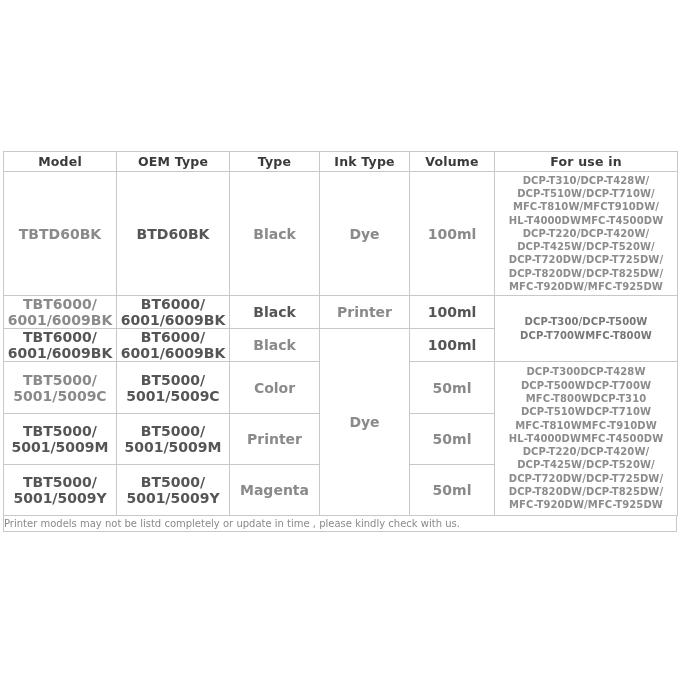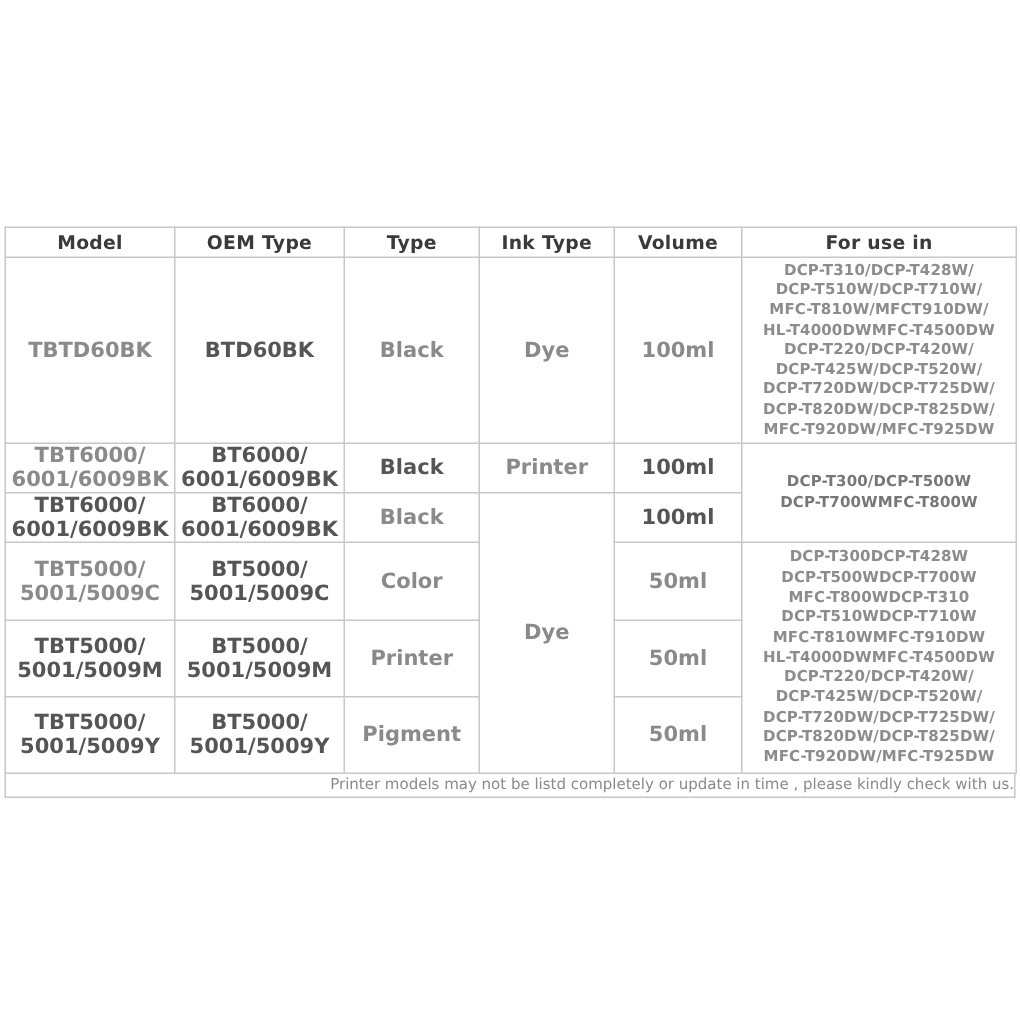--- a/index.html
+++ b/index.html
@@ -4,21 +4,21 @@
 <style>
   html, body { margin: 0; padding: 0; background: #ffffff; }
   body { width: 680px; height: 680px; position: relative; overflow: hidden; font-family: "DejaVu Sans", sans-serif; }
   .wrap { position: absolute; left: 3px; top: 151px; width: 674px; }
   table { border-collapse: collapse; width: 674px; table-layout: fixed; }
   td, th { border: 1px solid #c8c8c8; text-align: center; vertical-align: middle; padding: 0; color: #8a8a8a; font-weight: bold; }
   th { color: #3a3a3a; font-size: 12.5px; font-weight: bold; height: 19px; letter-spacing: 0.2px; }
   td { font-size: 14px; line-height: 16px; }
   td.dark { color: #555; }
   td.uses { font-size: 10px; line-height: 13.3px; color: #8c8c8c; letter-spacing: 0.1px; }
-  .footer { border: 1px solid #c8c8c8; border-top: none; height: 15px; font-size: 10px; line-height: 15px; color: #8a8a8a; padding-left: 15px; white-space: nowrap; overflow: hidden; text-align: right; }
+  .footer { border: 1px solid #c8c8c8; border-top: none; height: 15px; font-size: 10px; line-height: 15px; color: #8a8a8a; padding-left: 0; white-space: nowrap; overflow: hidden; }
   .line { display: block; }
 </style>
 </head>
 <body>
 
 <div class="wrap">
   <table>
     <colgroup>
       <col style="width:113px">
         <col style="width:113px">
@@ -135,19 +135,19 @@
 
       <tr style="height:51px">
         <td class="dark">
           <span class="line">TBT5000/</span>
           <span class="line">5001/5009Y</span>
         </td>
         <td class="dark">
           <span class="line">BT5000/</span>
           <span class="line">5001/5009Y</span>
         </td>
-        <td>Pigment</td>
+        <td>Magenta</td>
         <td>50ml</td>
       </tr>
     </tbody>
   </table>
   <div class="footer">Printer models  may not be listd completely or update in time , please kindly check with us.</div>
 </div>
 
 </body></html>

